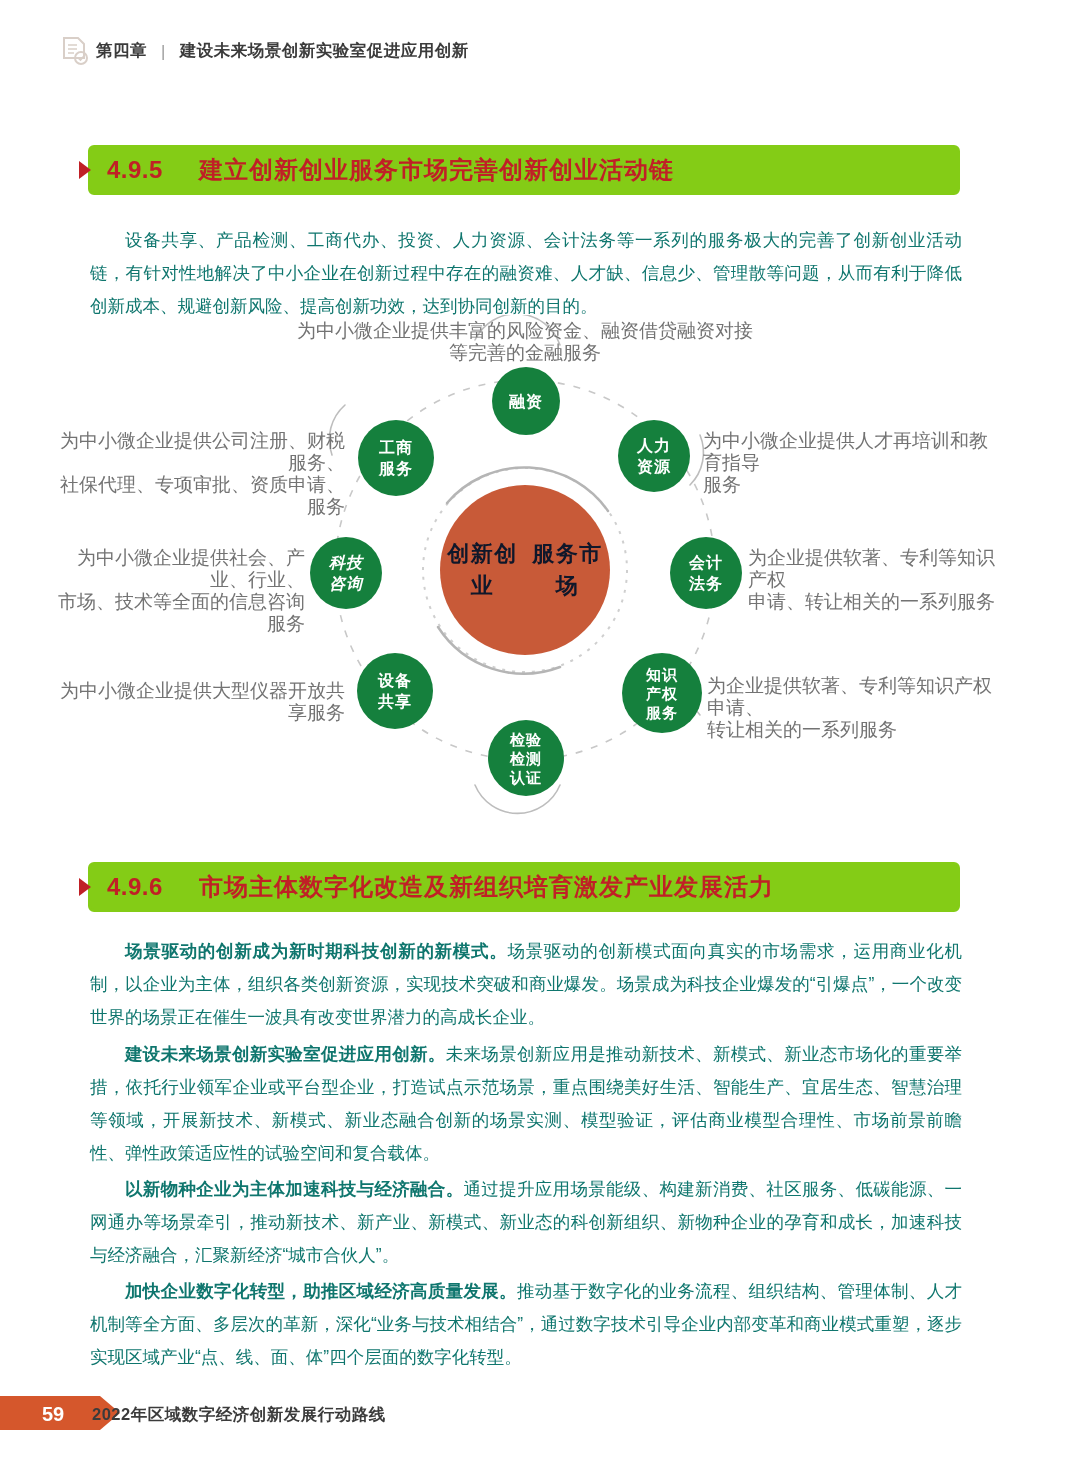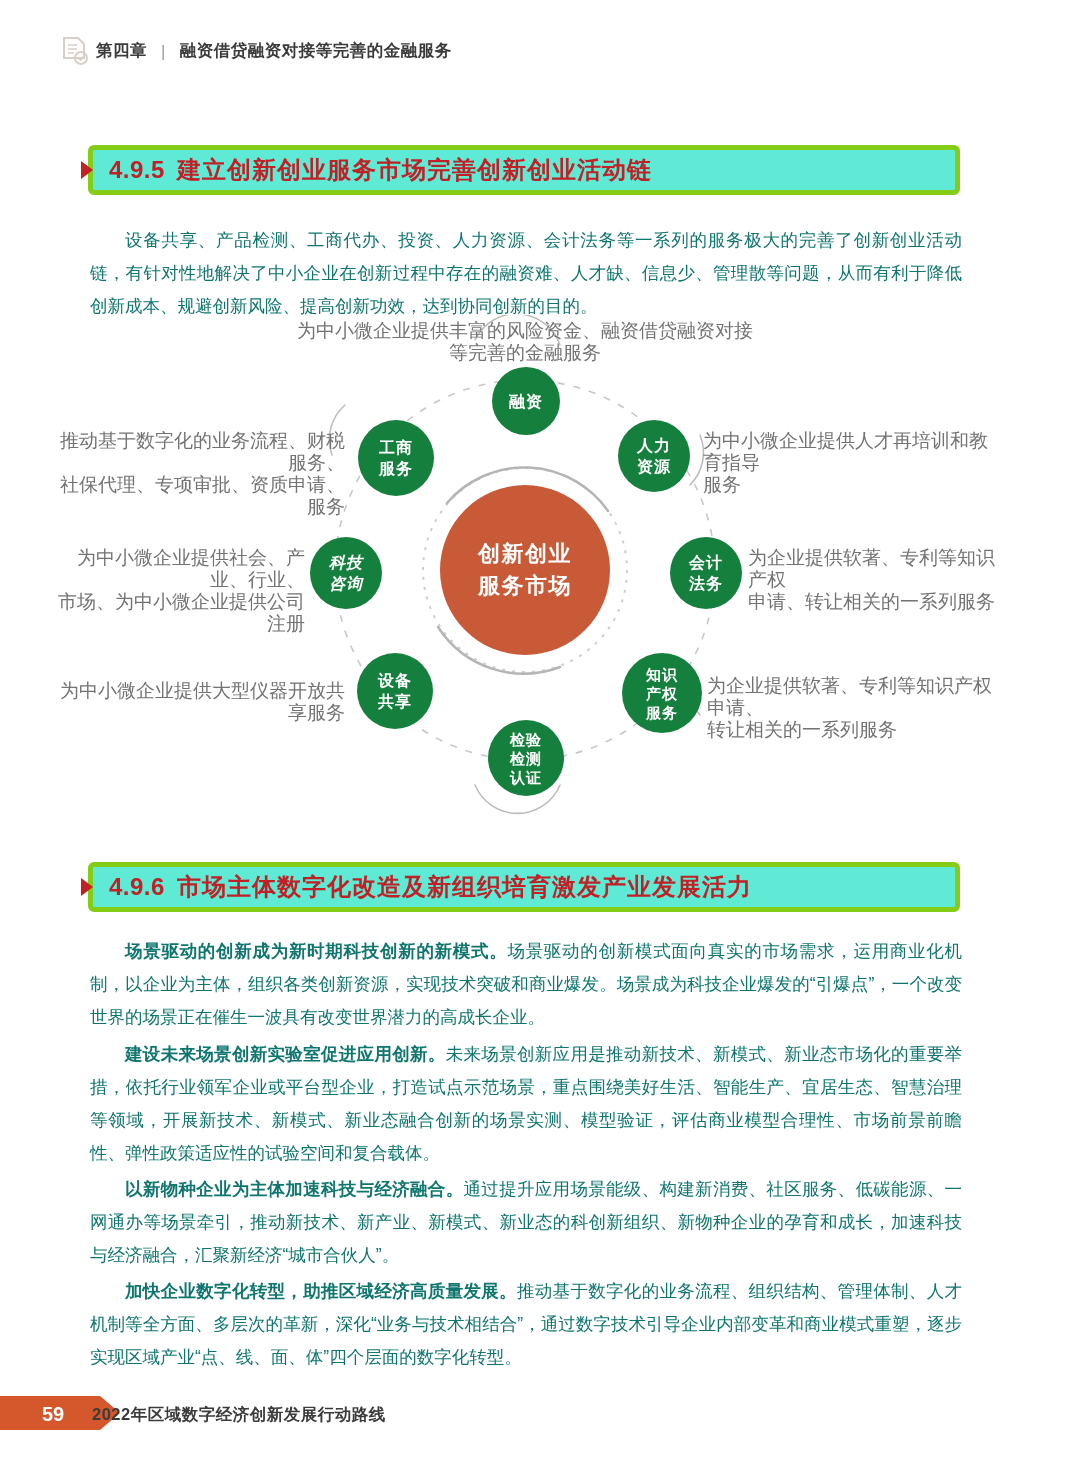--- a/index.html
+++ b/index.html
@@ -43,26 +43,27 @@
     font-weight: normal;
     padding: 0 6px;
   }
 
   
   .section-bar {
     position: absolute;
     left: 88px;
     width: 872px;
     height: 50px;
-    border: 5px solid #84cc16;
+    border: 3px solid #84cc16;
     border-radius: 6px;
-    background: #5eead4;
+    background: #84cc16;
     box-sizing: border-box;
     display: flex;
     align-items: center;
+    gap: 24px;
   }
   .section-bar .tri {
     position: absolute;
     left: -12px;
     width: 0;
     height: 0;
     border-left: 12px solid #c02026;
     border-top: 9px solid transparent;
     border-bottom: 9px solid transparent;
   }
@@ -117,23 +118,23 @@
     font-size: 16px;
     line-height: 21px;
     font-weight: bold;
     text-align: center;
     letter-spacing: 1px;
   }
   .center-node {
     position: absolute;
     border-radius: 50%;
     background: #c85a38;
-    color: #ffffff;
-    display: flex;
-    flex-direction: column;
+    color: #0f172a;
+    display: flex;
+    flex-direction: row;
     align-items: center;
     justify-content: center;
     font-size: 22px;
     line-height: 32px;
     font-weight: bold;
     text-align: center;
     letter-spacing: 1.5px;
   }
   .dlabel {
     position: absolute;
@@ -205,21 +206,21 @@
   <span class="header-icon">
     <svg width="26" height="30" viewBox="0 0 26 30">
       <path d="M2 2 H16 L22 8 V22 H2 Z" fill="none" stroke="#d9cfc8" stroke-width="2"></path>
       <path d="M6 9 H15 M6 13 H15 M6 17 H12" stroke="#d9cfc8" stroke-width="1.6"></path>
       <circle cx="19" cy="22" r="6" fill="none" stroke="#d9cfc8" stroke-width="2"></circle>
       <path d="M16.5 22 l2 2 l3.5 -4" fill="none" stroke="#d9cfc8" stroke-width="1.8"></path>
     </svg>
   </span>
   <span class="header-text">第四章</span>
   <span class="header-text header-sep">|</span>
-  <span class="header-text">融资借贷融资对接等完善的金融服务</span>
+  <span class="header-text">建设未来场景创新实验室促进应用创新</span>
 </div>
 
 <div class="section-bar" style="top:145px">
   <span class="tri"></span>
   <span class="sec-num">4.9.5</span>
   <span class="sec-title">建立创新创业服务市场完善创新创业活动链</span>
 </div>
 
 <div class="para" style="top:224px">设备共享、产品检测、工商代办、投资、人力资源、会计法务等一系列的服务极大的完善了创新创业活动链，有针对性地解决了中小企业在创新过程中存在的融资难、人才缺、信息少、管理散等问题，从而有利于降低创新成本、规避创新风险、提高创新功效，达到协同创新的目的。</div>
 
@@ -282,25 +283,25 @@
     <span>咨询</span>
   </div>
 
   <div class="node" style="left:358px; top:105px; width:76px; height:76px;">
     <span>工商</span>
     <span>服务</span>
   </div>
 
   <div class="dlabel c" style="left:290px; top:5px; width:470px;">为中小微企业提供丰富的风险资金、融资借贷融资对接等完善的金融服务</div>
 
-  <div class="dlabel r" style="left:60px; top:115px; width:285px;">推动基于数字化的业务流程、财税服务、
+  <div class="dlabel r" style="left:60px; top:115px; width:285px;">为中小微企业提供公司注册、财税服务、
 社保代理、专项审批、资质申请、服务</div>
 
   <div class="dlabel r" style="left:55px; top:232px; width:250px;">为中小微企业提供社会、产业、行业、
-市场、为中小微企业提供公司注册</div>
+市场、技术等全面的信息咨询服务</div>
 
   <div class="dlabel r" style="left:60px; top:365px; width:285px;">为中小微企业提供大型仪器开放共享服务</div>
 
   <div class="dlabel l" style="left:703px; top:115px; width:290px;">为中小微企业提供人才再培训和教育指导
 服务</div>
 
   <div class="dlabel l" style="left:748px; top:232px; width:250px;">为企业提供软著、专利等知识产权
 申请、转让相关的一系列服务</div>
 
   <div class="dlabel l" style="left:707px; top:360px; width:290px;">为企业提供软著、专利等知识产权申请、

